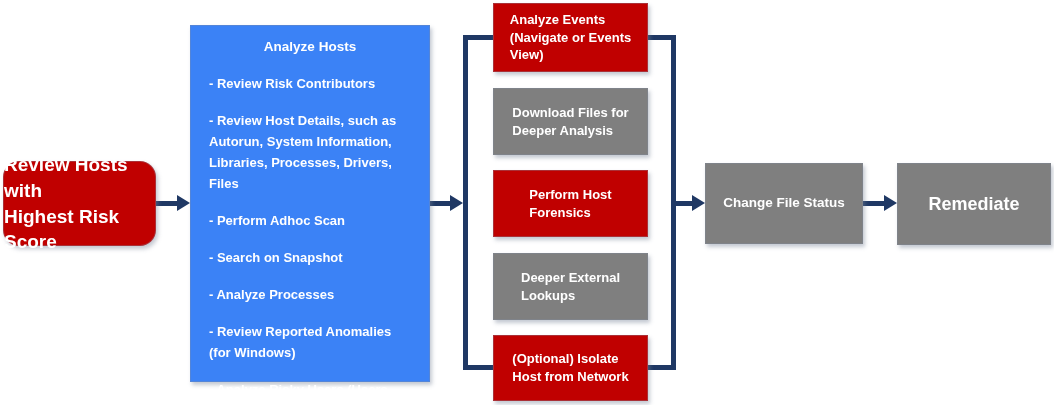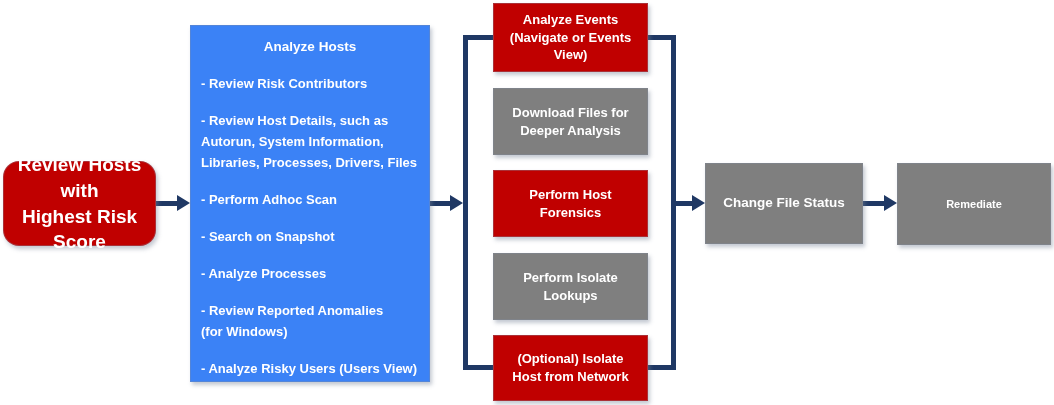--- a/index.html
+++ b/index.html
@@ -5,37 +5,37 @@
   html,body { margin:0; padding:0; background:#ffffff; }
   .canvas {
     position:relative; width:1054px; height:405px;
     font-family:"Liberation Sans", sans-serif;
     background:#ffffff; overflow:hidden;
   }
   .box {
     position:absolute; box-sizing:border-box;
     background:#C00000; color:#ffffff; font-weight:bold;
     display:flex; align-items:center; justify-content:center;
-    text-align:center; white-space:pre-line;
+    text-align:left; white-space:pre-line;
     font-size:13px; line-height:1.35;
     box-shadow:2px 3px 4px rgba(125,135,155,0.45);
     border:1px solid rgba(130,140,160,0.35);
   }
   .gray { background:#7F7F7F; }
   .bigbox {
     position:absolute; box-sizing:border-box;
     background:#3b82f6; color:#ffffff; font-weight:bold;
     font-size:13px;
     box-shadow:2px 3px 4px rgba(125,135,155,0.45);
     border:1px solid rgba(130,140,160,0.35);
     padding:8px 10px 6px 10px;
     text-align:left;
   }
   .bigbox .title { text-align:center; font-size:13.5px; line-height:21px; margin-top:2px; }
-  .bigbox .item  { white-space:pre-line; line-height:21px; margin-top:16px; }
+  .bigbox .item  { white-space:pre-line; line-height:21px; margin-top:16px;margin-left:8px; }
   .line { position:absolute; background:#1F3864; }
   .arrowhead {
     position:absolute; width:0; height:0;
     border-top:8px solid transparent; border-bottom:8px solid transparent;
     border-left:13px solid #1F3864;
   }
 </style>
 </head>
 <body>
 
@@ -81,23 +81,23 @@
   <div class="box" style="left:493px; top:3px; width:155px; height:69px;">Analyze Events
 (Navigate or Events
 View)</div>
 
   <div class="box" style="left:493px; top:170px; width:155px; height:67px;">Perform Host
 Forensics</div>
 
   <div class="box gray" style="left:493px; top:88px; width:155px; height:67px;">Download Files for
 Deeper Analysis</div>
 
-  <div class="box gray" style="left:493px; top:253px; width:155px; height:67px;">Perform Isolate
+  <div class="box gray" style="left:493px; top:253px; width:155px; height:67px;">Deeper External
 Lookups</div>
 
   <div class="box" style="left:493px; top:335px; width:155px; height:66px;">(Optional) Isolate
 Host from Network</div>
 
   <div class="box gray" style="left:705px; top:163px; width:158px; height:81px; font-size:13.5px;">Change File Status</div>
 
-  <div class="box gray" style="left:897px; top:163px; width:154px; height:82px; font-size:11px;">Remediate</div>
+  <div class="box gray" style="left:897px; top:163px; width:154px; height:82px; font-size:18px;">Remediate</div>
 
 </div>
 
 </body></html>

